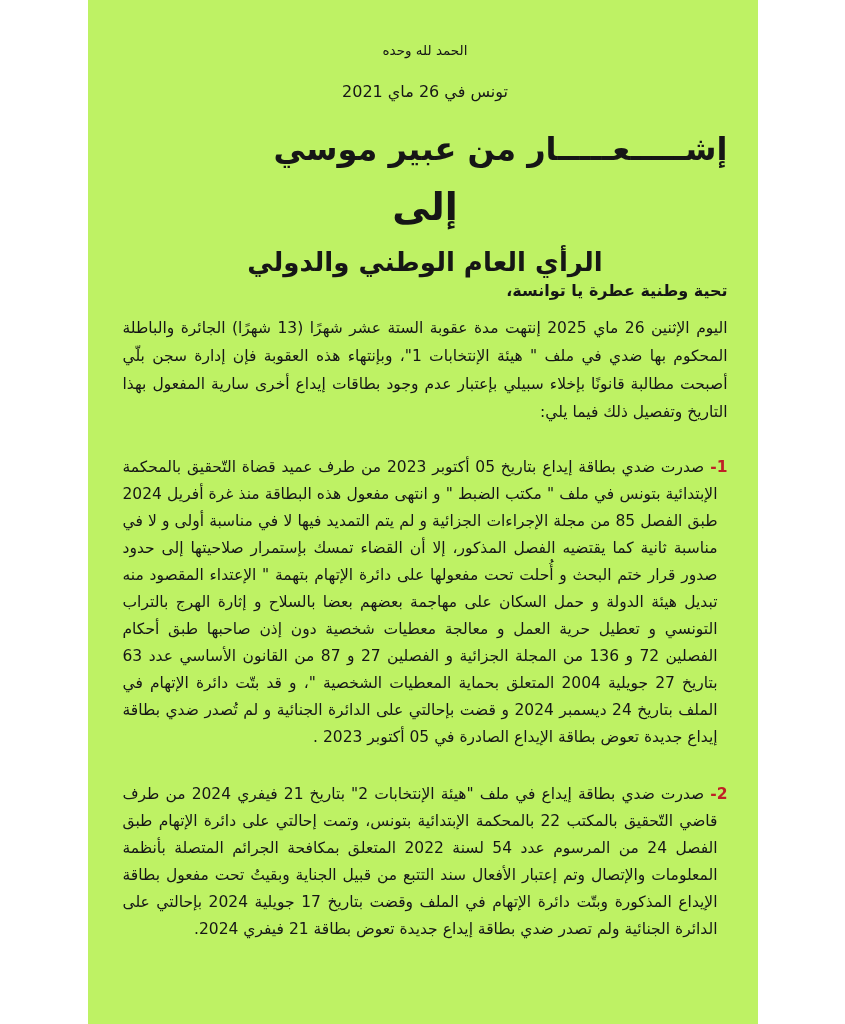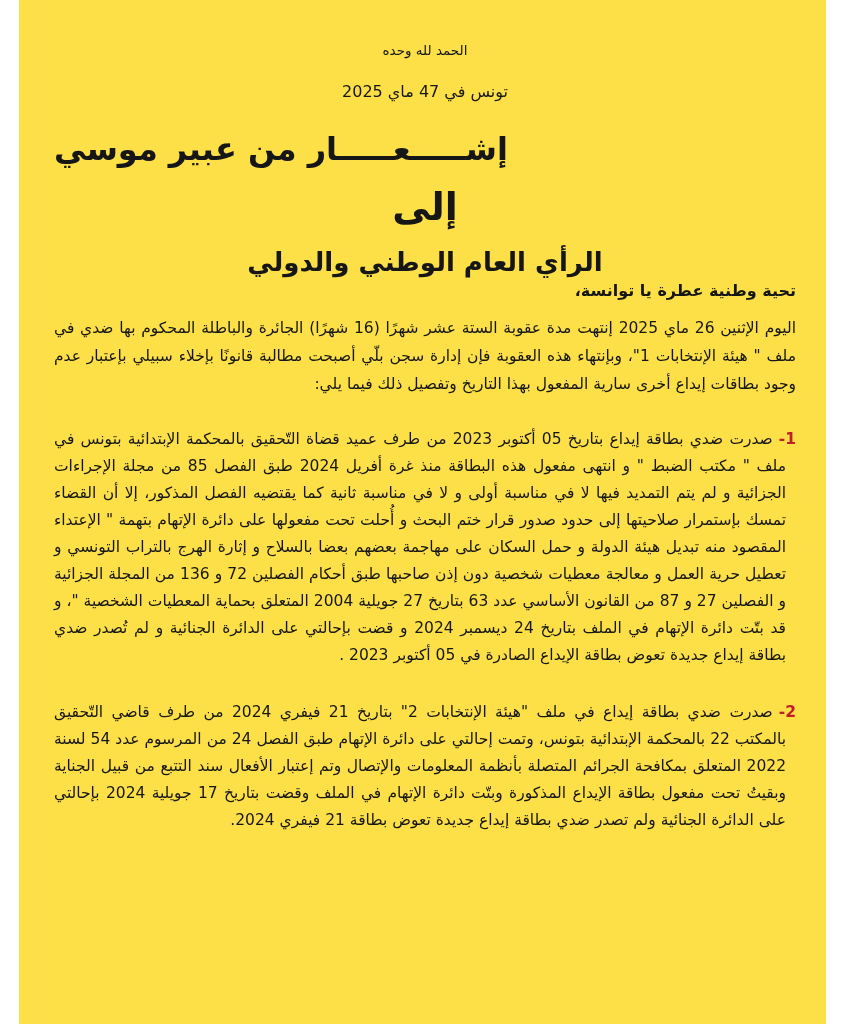--- a/index.html
+++ b/index.html
@@ -2,45 +2,45 @@
 <html lang="ar" dir="rtl"><head>
 <meta charset="utf-8">
 <style>
   html, body {
     margin: 0;
     padding: 0;
     background: #ffffff;
   }
   .page {
     position: relative;
-    width: 807px;
+    width: 670px;
     height: 1024px;
     margin: 0 auto;
-    background: #fde047;
+    background: #bef264;
     direction: rtl;
     unicode-bidi: embed;
     color: #161616;
     font-family: "DejaVu Sans", sans-serif;
     box-sizing: border-box;
     padding: 42px 30px 0 35px;
     overflow: hidden;
   }
   .basmala {
     text-align: center;
     font-size: 13.5px;
     line-height: 17px;
   }
   .place-date {
     text-align: center;
     font-size: 16px;
     line-height: 20px;
     margin-top: 23px;
   }
   .title-main {
-    text-align: left;
+    text-align: right;
     font-size: 32px;
     font-weight: bold;
     line-height: 42px;
     margin: 26px 0 0 0;
   }
   .title-mid {
     text-align: center;
     font-size: 38px;
     font-weight: bold;
     line-height: 36px;
@@ -80,31 +80,31 @@
     margin-left: 6px;
   }
 </style>
 </head>
 <body>
 
 <div class="page">
 
   <div class="basmala">الحمد لله وحده</div>
 
-  <div class="place-date">تونس في 47 ماي 2025</div>
+  <div class="place-date">تونس في 26 ماي 2021</div>
 
   <h1 class="title-main">إشـــــعـــــار من عبير موسي</h1>
 
   <div class="title-mid">إلى</div>
 
   <div class="title-sub">الرأي العام الوطني والدولي</div>
 
   <div class="greeting">تحية وطنية عطرة يا توانسة،</div>
 
-  <p class="intro">اليوم الإثنين 26 ماي 2025 إنتهت مدة عقوبة الستة عشر شهرًا (16 شهرًا) الجائرة والباطلة المحكوم بها ضدي في ملف " هيئة الإنتخابات 1"، وبإنتهاء هذه العقوبة فإن إدارة سجن بلّي أصبحت مطالبة قانونًا بإخلاء سبيلي بإعتبار عدم وجود بطاقات إيداع أخرى سارية المفعول بهذا التاريخ وتفصيل ذلك فيما يلي:</p>
+  <p class="intro">اليوم الإثنين 26 ماي 2025 إنتهت مدة عقوبة الستة عشر شهرًا (13 شهرًا) الجائرة والباطلة المحكوم بها ضدي في ملف " هيئة الإنتخابات 1"، وبإنتهاء هذه العقوبة فإن إدارة سجن بلّي أصبحت مطالبة قانونًا بإخلاء سبيلي بإعتبار عدم وجود بطاقات إيداع أخرى سارية المفعول بهذا التاريخ وتفصيل ذلك فيما يلي:</p>
 
   <p class="item first">
     <span class="num" style="color: rgb(191, 32, 38);">1-</span><span>صدرت ضدي بطاقة إيداع بتاريخ 05 أكتوبر 2023 من طرف عميد قضاة التّحقيق بالمحكمة الإبتدائية بتونس في ملف " مكتب الضبط " و انتهى مفعول هذه البطاقة منذ غرة أفريل 2024 طبق الفصل 85 من مجلة الإجراءات الجزائية و لم يتم التمديد فيها لا في مناسبة أولى و لا في مناسبة ثانية كما يقتضيه الفصل المذكور، إلا أن القضاء تمسك بإستمرار صلاحيتها إلى حدود صدور قرار ختم البحث و أُحلت تحت مفعولها على دائرة الإتهام بتهمة " الإعتداء المقصود منه تبديل هيئة الدولة و حمل السكان على مهاجمة بعضهم بعضا بالسلاح و إثارة الهرج بالتراب التونسي و تعطيل حرية العمل و معالجة معطيات شخصية دون إذن صاحبها طبق أحكام الفصلين 72 و 136 من المجلة الجزائية و الفصلين 27 و 87 من القانون الأساسي عدد 63 بتاريخ 27 جويلية 2004 المتعلق بحماية المعطيات الشخصية "، و قد بتّت دائرة الإتهام في الملف بتاريخ 24 ديسمبر 2024 و قضت بإحالتي على الدائرة الجنائية و لم تُصدر ضدي بطاقة إيداع جديدة تعوض بطاقة الإيداع الصادرة في 05 أكتوبر 2023 .</span>
   </p>
 
   <p class="item second">
     <span class="num" style="color: rgb(191, 32, 38);">2-</span><span>صدرت ضدي بطاقة إيداع في ملف "هيئة الإنتخابات 2" بتاريخ 21 فيفري 2024 من طرف قاضي التّحقيق بالمكتب 22 بالمحكمة الإبتدائية بتونس، وتمت إحالتي على دائرة الإتهام طبق الفصل 24 من المرسوم عدد 54 لسنة 2022 المتعلق بمكافحة الجرائم المتصلة بأنظمة المعلومات والإتصال وتم إعتبار الأفعال سند التتبع من قبيل الجناية وبقيتُ تحت مفعول بطاقة الإيداع المذكورة وبتّت دائرة الإتهام في الملف وقضت بتاريخ 17 جويلية 2024 بإحالتي على الدائرة الجنائية ولم تصدر ضدي بطاقة إيداع جديدة تعوض بطاقة 21 فيفري 2024.</span>
   </p>
 
 </div>

